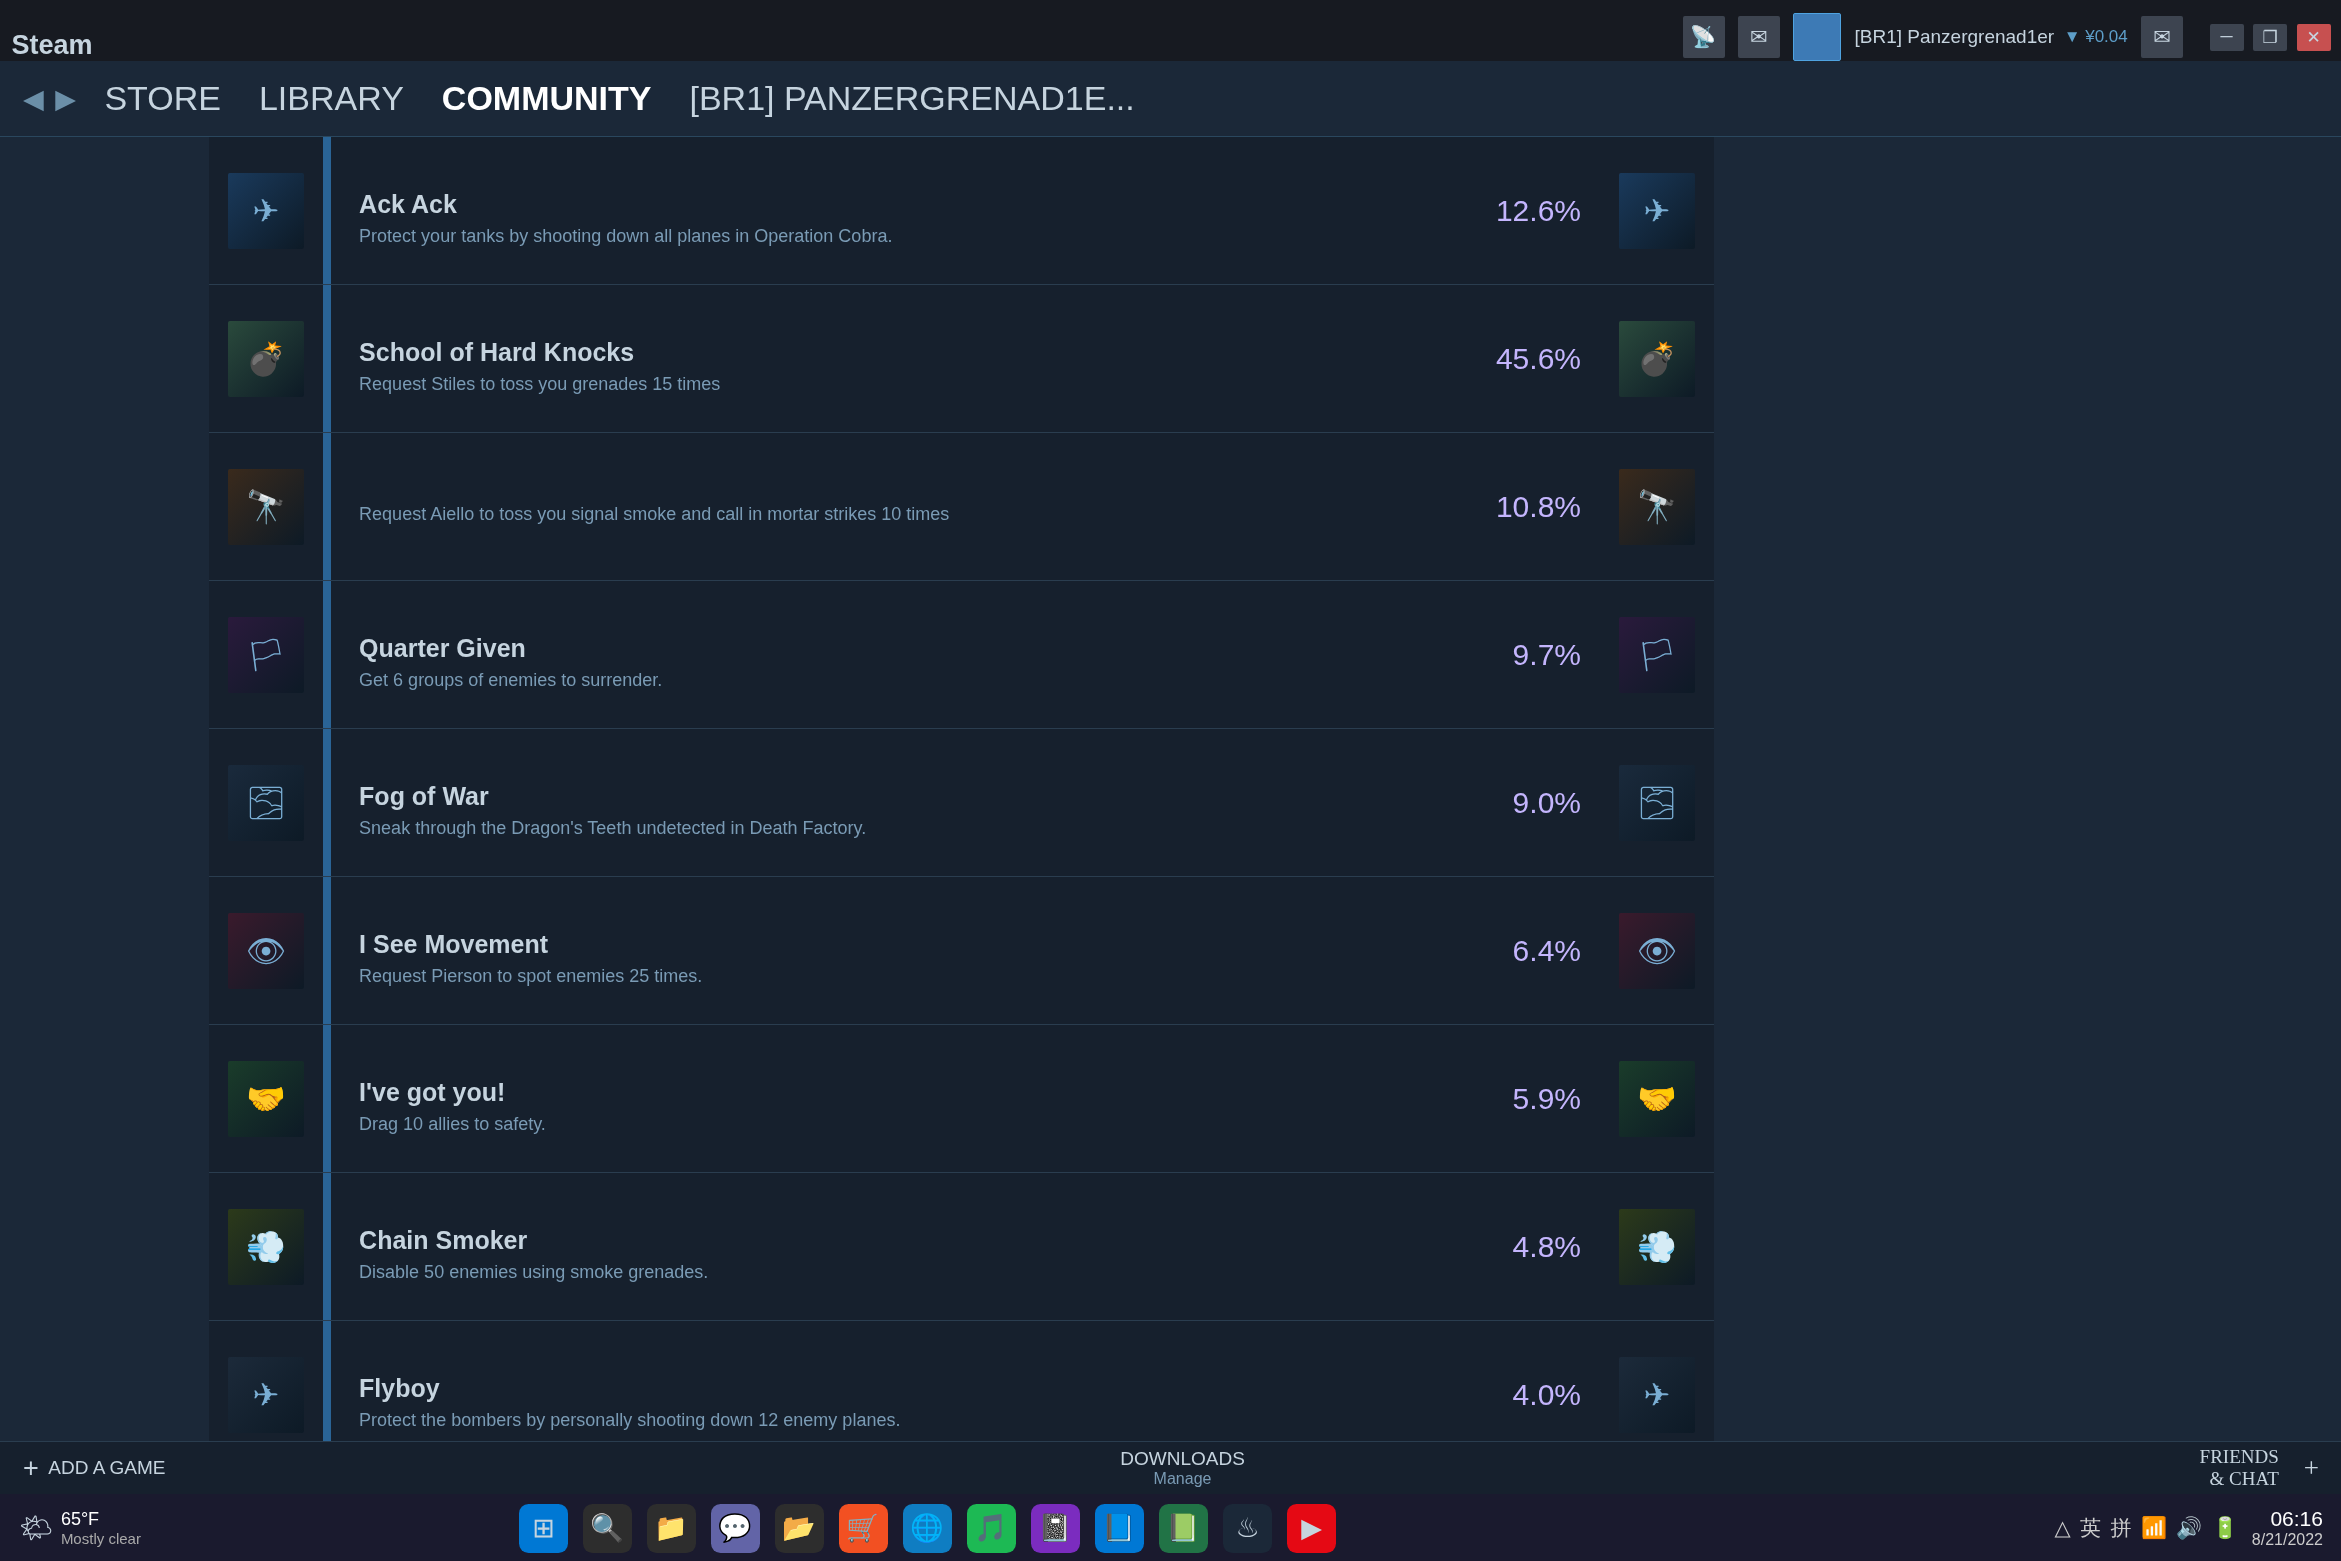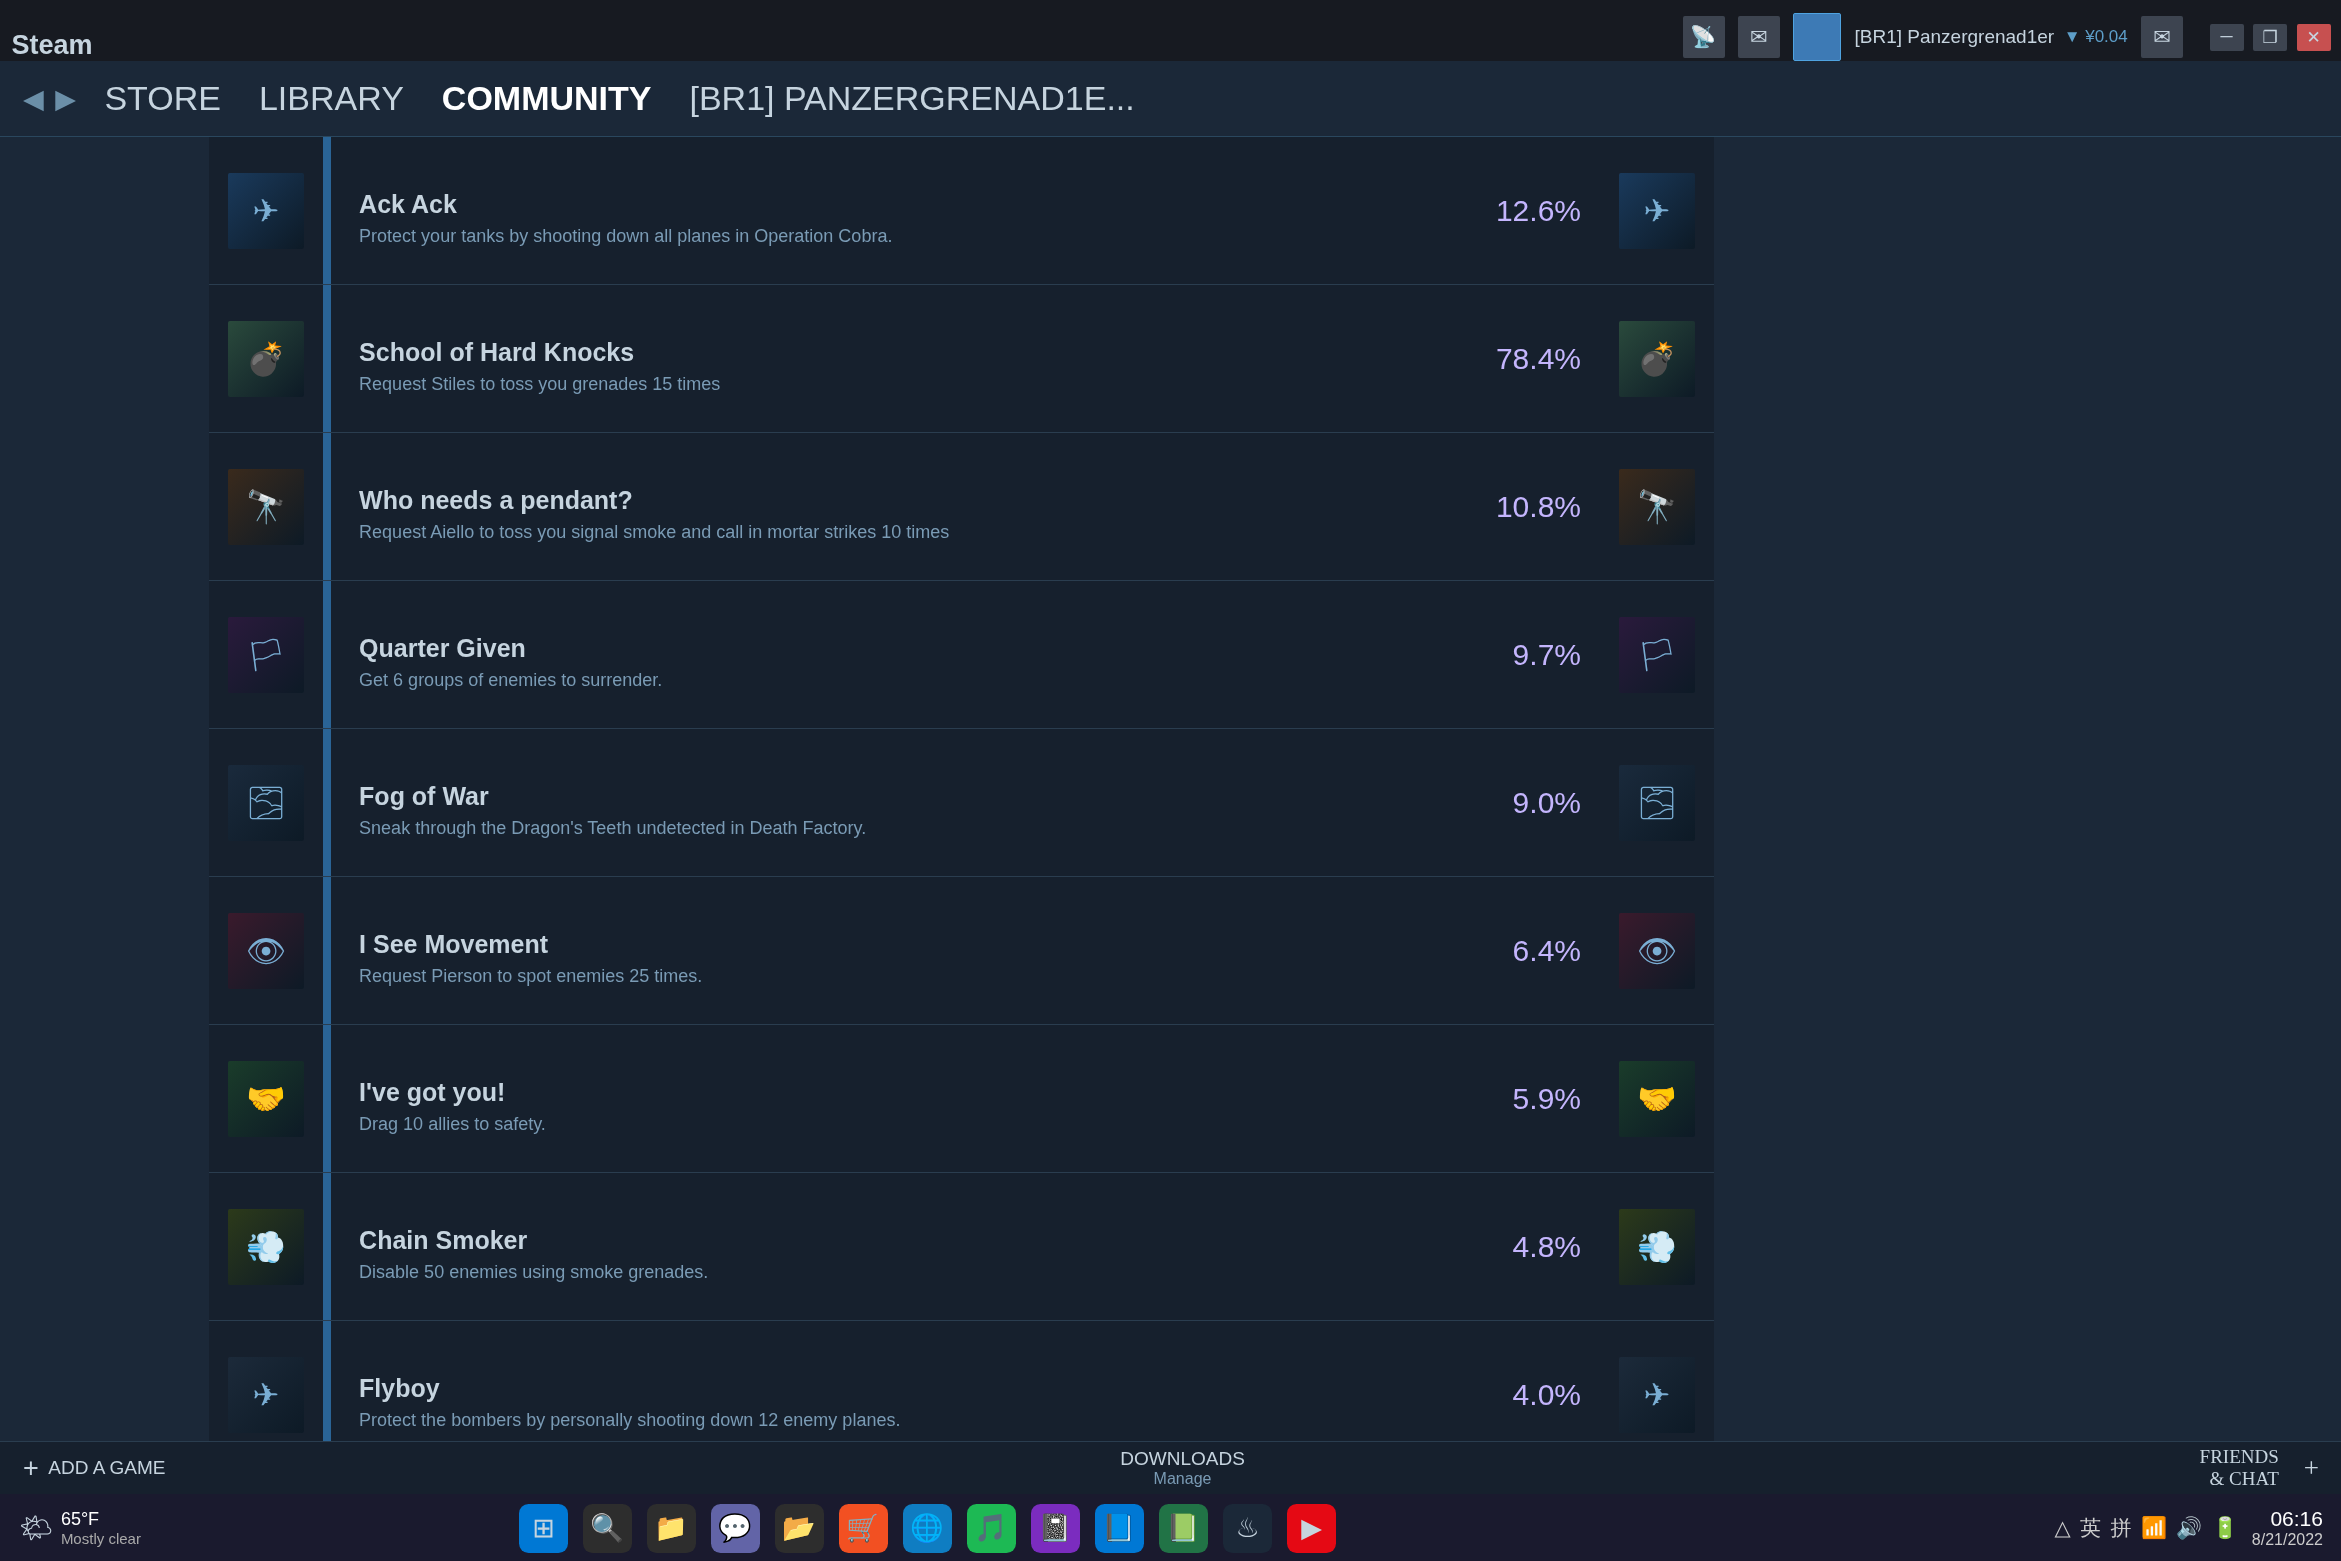--- a/index.html
+++ b/index.html
@@ -395,32 +395,31 @@
   </div>
     <div class="achievement-row">
     <div class="ach-icon-left">
       <div class="ach-img" style="background: linear-gradient(135deg, #2a4a3c 0%, #0d1a26 100%);">💣</div>
     </div>
     <div class="ach-highlight"></div>
     <div class="ach-info">
       <div class="ach-title">School of Hard Knocks</div>
       <div class="ach-desc">Request Stiles to toss you grenades 15 times</div>
     </div>
-    <div class="ach-percent">78.4%</div>
+    <div class="ach-percent">45.6%</div>
     <div class="ach-icon-right">
       <div class="ach-img" style="background: linear-gradient(135deg, #2a4a3c 0%, #0d1a26 100%);">💣</div>
     </div>
   </div>
     <div class="achievement-row">
     <div class="ach-icon-left">
       <div class="ach-img" style="background: linear-gradient(135deg, #3a2a1c 0%, #0d1a26 100%);">🔭</div>
     </div>
     <div class="ach-highlight"></div>
     <div class="ach-info">
-      <div class="ach-title">Who needs a pendant?</div>
       <div class="ach-desc">Request Aiello to toss you signal smoke and call in mortar strikes 10 times</div>
     </div>
     <div class="ach-percent">10.8%</div>
     <div class="ach-icon-right">
       <div class="ach-img" style="background: linear-gradient(135deg, #3a2a1c 0%, #0d1a26 100%);">🔭</div>
     </div>
   </div>
     <div class="achievement-row">
     <div class="ach-icon-left">
       <div class="ach-img" style="background: linear-gradient(135deg, #2a1a3c 0%, #0d1a26 100%);">🏳</div>

